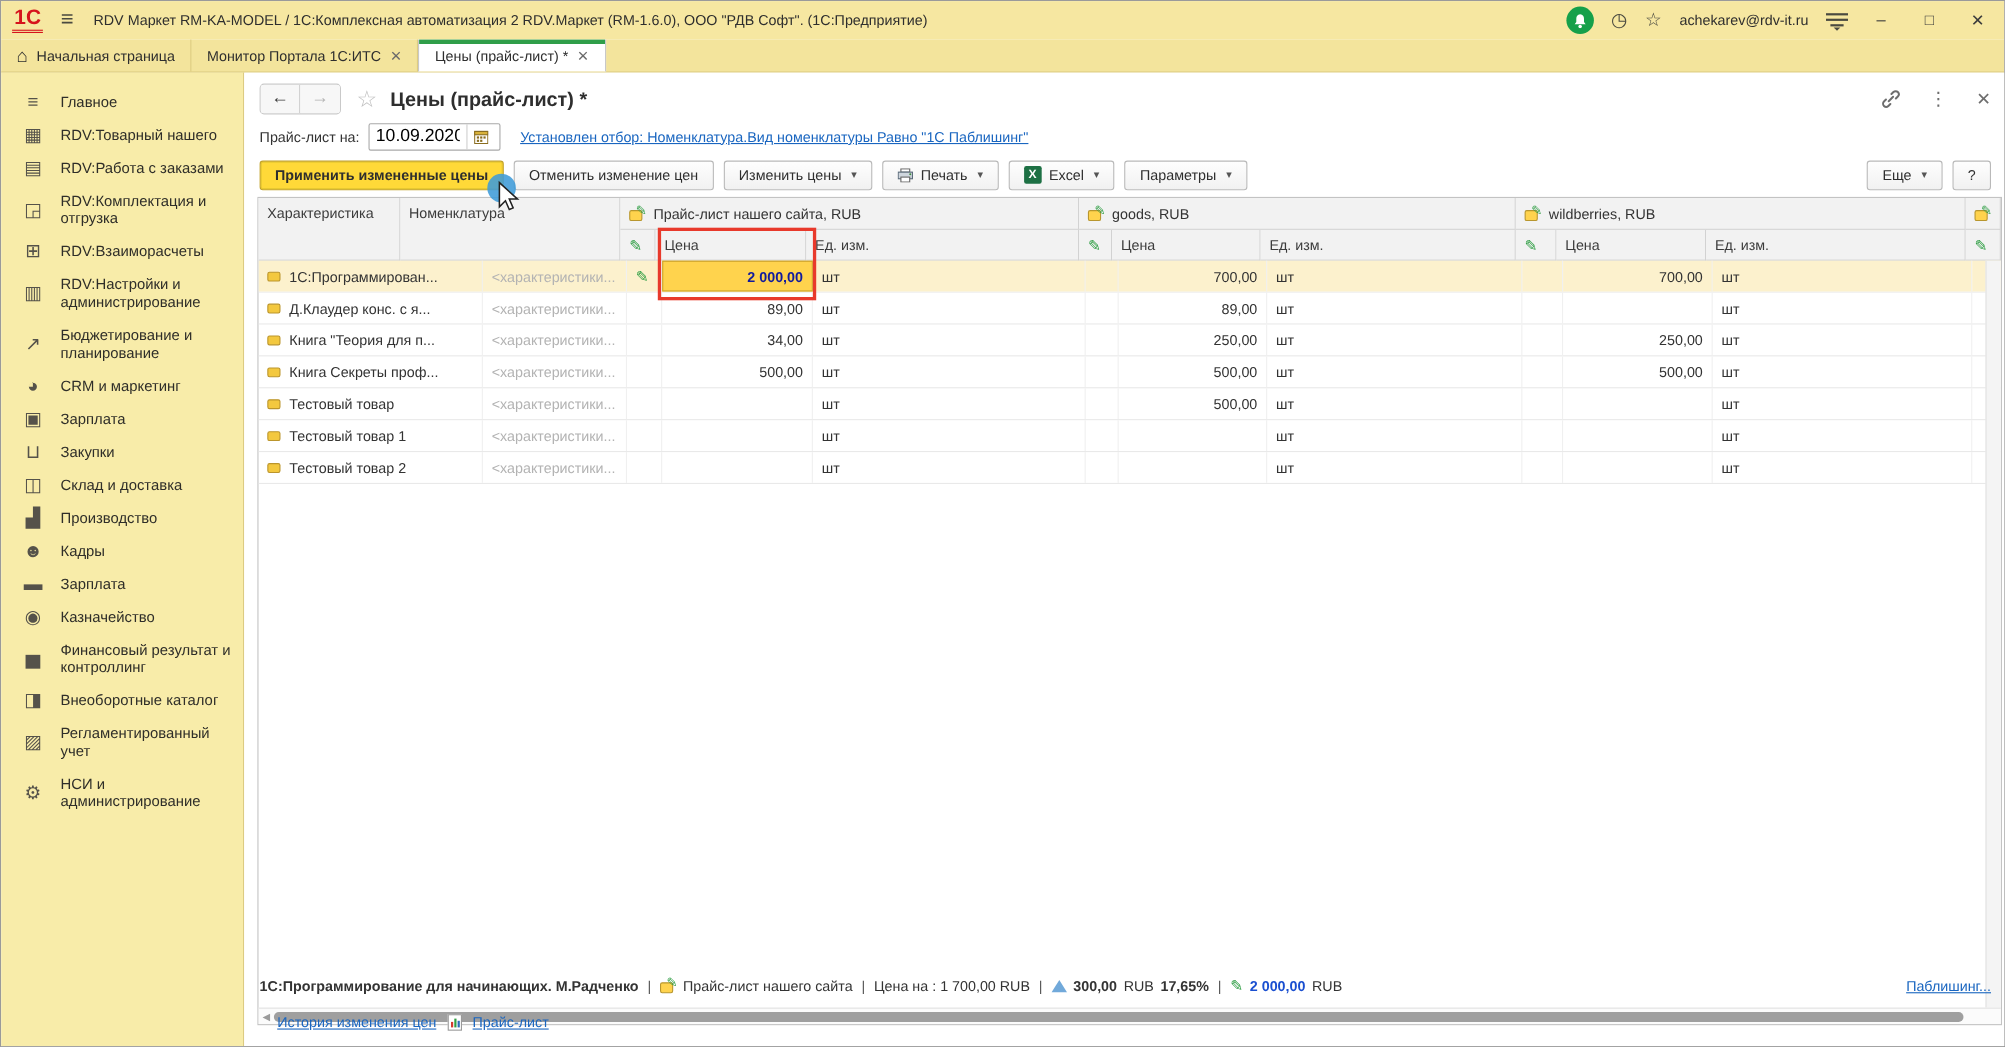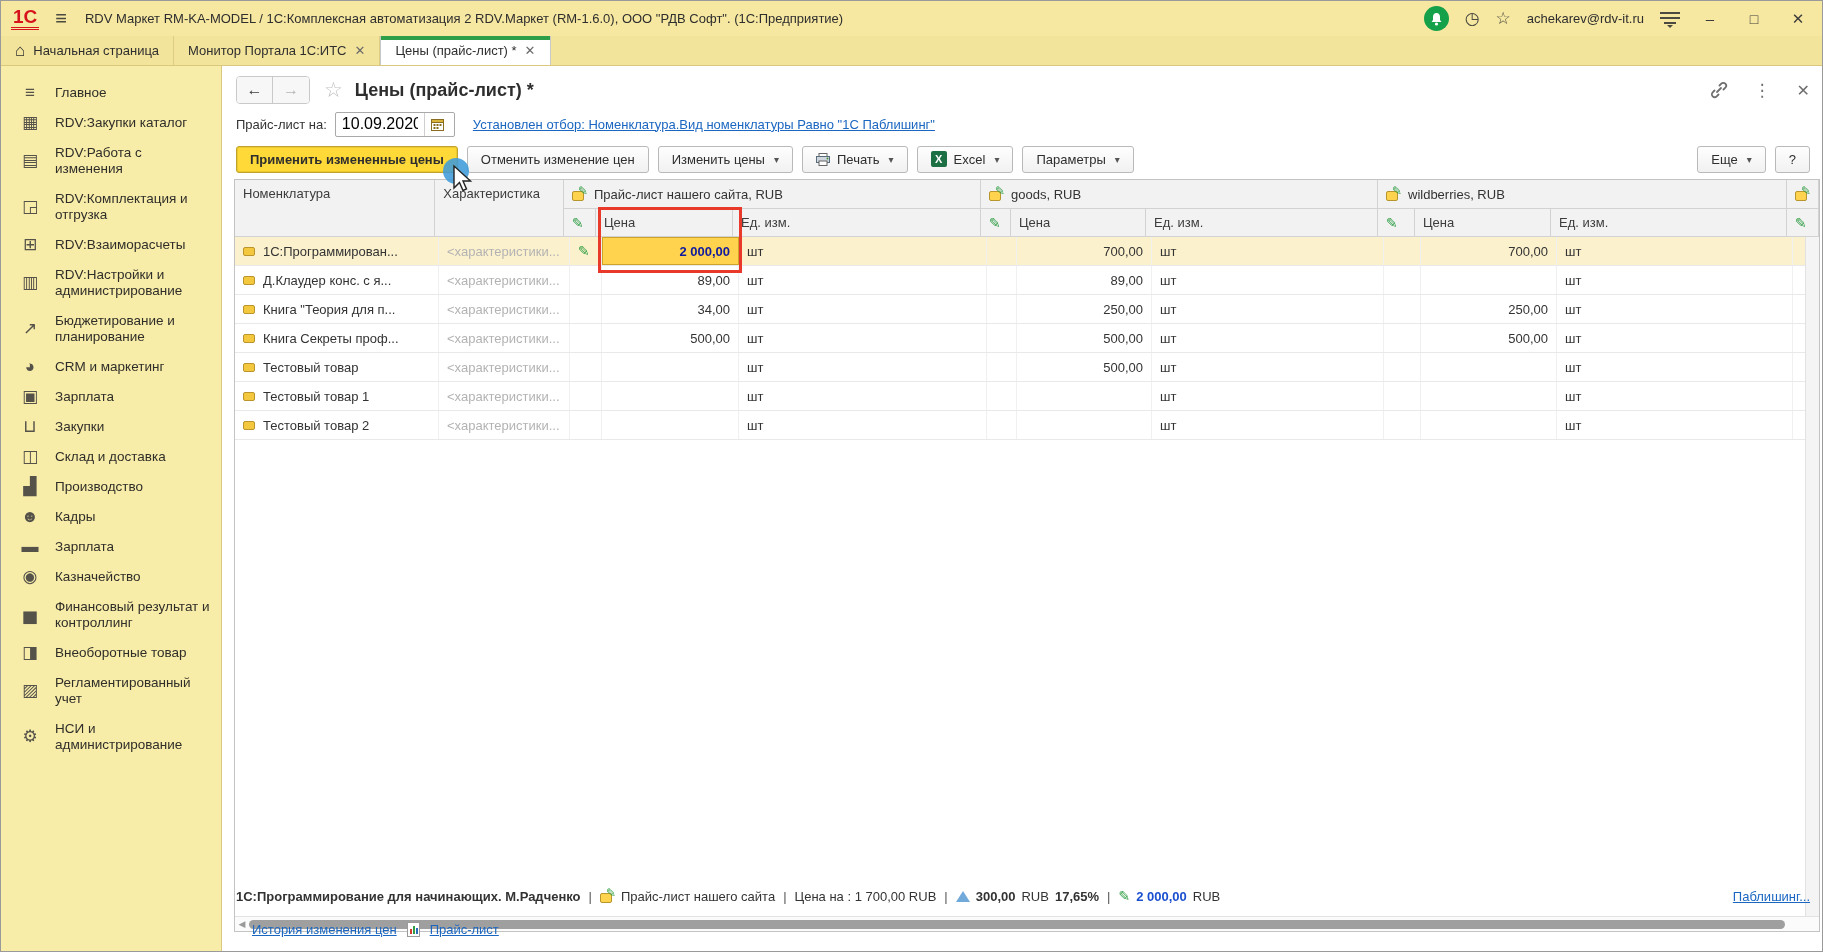--- a/index.html
+++ b/index.html
@@ -182,25 +182,25 @@
     </div>
   </div>
 
 <div class="sidebar">
     <div class="side-item">
       <div class="side-ico">≡</div>
       <div style="max-width: 160px;">Главное</div>
     </div>
     <div class="side-item">
       <div class="side-ico">▦</div>
-      <div style="max-width: 160px;">RDV:Закупки каталог</div>
+      <div style="max-width: 160px;">RDV:Товарный нашего</div>
     </div>
     <div class="side-item">
       <div class="side-ico">▤</div>
-      <div style="max-width: 160px;">RDV:Работа с изменения</div>
+      <div style="max-width: 160px;">RDV:Работа с заказами</div>
     </div>
     <div class="side-item">
       <div class="side-ico">◲</div>
       <div style="max-width: 160px;">RDV:Комплектация и отгрузка</div>
     </div>
     <div class="side-item">
       <div class="side-ico">⊞</div>
       <div style="max-width: 160px;">RDV:Взаиморасчеты</div>
     </div>
     <div class="side-item">
@@ -242,21 +242,21 @@
     <div class="side-item">
       <div class="side-ico">◉</div>
       <div style="max-width: 160px;">Казначейство</div>
     </div>
     <div class="side-item">
       <div class="side-ico">▅</div>
       <div style="max-width: 160px;">Финансовый результат и контроллинг</div>
     </div>
     <div class="side-item">
       <div class="side-ico">◨</div>
-      <div style="max-width: 160px;">Внеоборотные товар</div>
+      <div style="max-width: 160px;">Внеоборотные каталог</div>
     </div>
     <div class="side-item">
       <div class="side-ico">▨</div>
       <div style="max-width: 160px;">Регламентированный учет</div>
     </div>
     <div class="side-item">
       <div class="side-ico">⚙</div>
       <div style="max-width: 160px;">НСИ и администрирование</div>
     </div>
   </div>
@@ -335,22 +335,22 @@
           <span>Еще</span>
         </div>
       <div class="btn">
           <span>?</span>
         </div>
     </div>
   </div>
 
   <div class="table-container">
     <div class="thead" id="thead">
+        <div class="hcell hc-tall" style="width: 131px;">Характеристика</div>
         <div class="hcell hc-tall" style="width: 204px;">Номенклатура</div>
-        <div class="hcell hc-tall" style="width: 131px;">Характеристика</div>
         <div class="grp" style="width: 417px;">
           <div class="grp-top">
             <div class="tag-ico">
               <div class="tag"></div>
               <div class="pen">✎</div>
             </div>
             <div>Прайс-лист нашего сайта, RUB</div>
           </div>
           <div class="grp-sub">
             <div class="hcell" style="width: 32px;">

